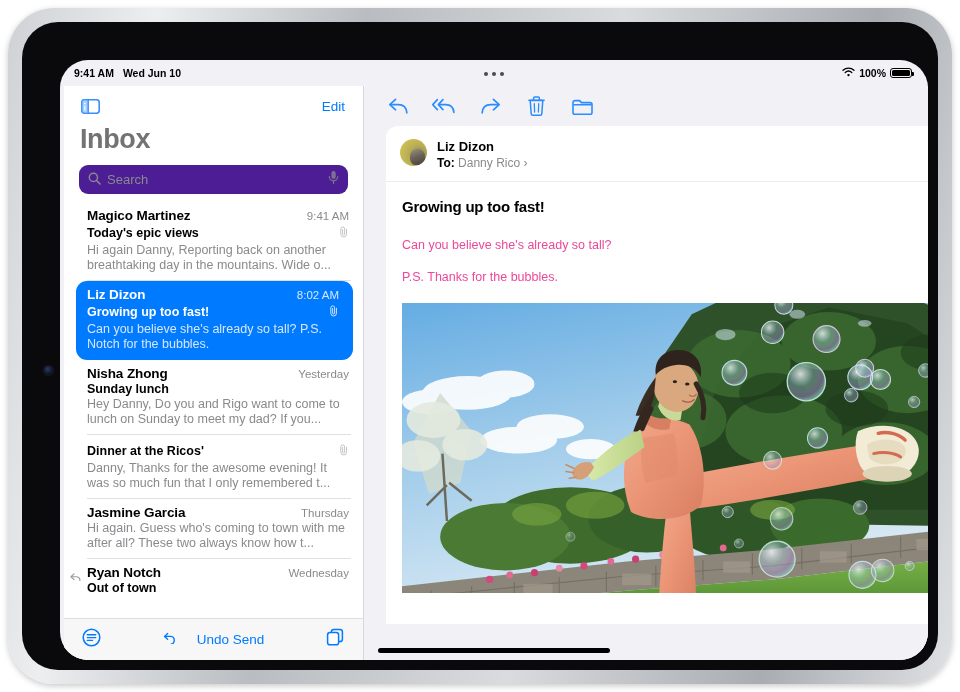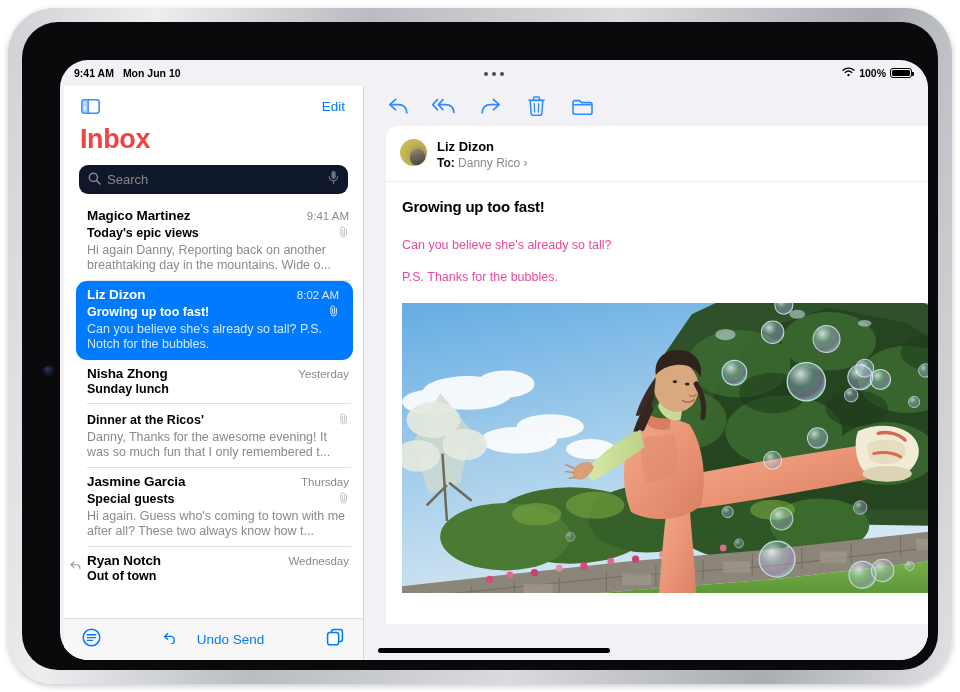--- a/index.html
+++ b/index.html
@@ -73,26 +73,26 @@
   }
   .sb-topbar {
     height: 40px; display: flex; align-items: center; justify-content: space-between;
     padding: 0 18px 0 14px; flex: none;
   }
   .sidebar-toggle { width: 24px; height: 24px; display: flex; align-items: center; justify-content: center; cursor: pointer; }
   .edit-btn { color: #007aff; font-size: 13.5px; cursor: pointer; }
 
   .inbox-title {
     font-size: 27px; font-weight: bold; letter-spacing: -0.4px;
-    color: #ef4444; padding: 0 16px; margin-top: -2px; flex: none;
+    color: #737373; padding: 0 16px; margin-top: -2px; flex: none;
   }
 
   .search-wrap { padding: 10px 15px 8px 15px; flex: none; }
   .search-box {
-    height: 29px; background: #0f172a; border-radius: 9px;
+    height: 29px; background: #4c1d95; border-radius: 9px;
     display: flex; align-items: center; gap: 6px; padding: 0 9px;
   }
   .search-box .stext { flex: 1; font-size: 13px; color: #8a8a8e; }
   .mic-ico { opacity: .78; }
 
   .maillist { flex: 1; overflow: hidden; padding: 0 0 0 0; position: relative; }
   .mail-row {
     position: relative; padding: 6px 14px 8px 23px; cursor: pointer;
   }
   .mail-row .divider {
@@ -177,21 +177,21 @@
 
 <div id="root">
   <div class="ipad-outer">
     <div class="ipad-bezel">
       <div class="front-camera"></div>
       <div class="ipad-screen">
 
         <div class="statusbar">
           <div class="sb-left">
             <span>9:41 AM</span>
-            <span>Mon Jun 10</span>
+            <span>Wed Jun 10</span>
           </div>
           <div class="sb-right">
             <span class="wifi-ico">
               <svg width="13" height="10" viewBox="0 0 13 10">
                 <path d="M1 3.3a8.2 8.2 0 0 1 11 0" fill="none" stroke="#000" stroke-width="1.3" stroke-linecap="round"></path>
                 <path d="M3.2 5.5a5 5 0 0 1 6.6 0" fill="none" stroke="#000" stroke-width="1.3" stroke-linecap="round"></path>
                 <circle cx="6.5" cy="8.1" r="1.2" fill="#000"></circle>
               </svg>
             </span>
             <span class="batt-pct">100%</span>
@@ -272,42 +272,37 @@
                   <div class="preview">Can you believe she's already so tall? P.S. Notch for the bubbles.</div>
                 </div>
                 <div class="mail-row">
                   <div class="row-line1">
                     <span class="sender">Nisha Zhong</span>
                     <span class="when">Yesterday</span>
                   </div>
                   <div class="row-line2">
                     <span class="subject">Sunday lunch</span>
                   </div>
+                  <div class="preview">Hey Danny, Do you and Rigo want to come to lunch on Sunday to meet my dad? If you...</div>
                   <span class="divider"></span>
                 </div>
                 <div class="mail-row">
                   <div class="row-line2">
                     <span class="subject">Dinner at the Ricos'</span>
                     <span class="clip"><svg width="10" height="12" viewBox="0 0 11 13">
                         <path d="M8.2 3.4v5.5a3.1 3.1 0 0 1-6.2 0V3a2.1 2.1 0 0 1 4.2 0v5.7a1.1 1.1 0 0 1-2.2 0V3.6" fill="none" stroke="#c3c3c8" stroke-width="1.1" stroke-linecap="round"></path>
                       </svg></span>
                   </div>
                   <div class="preview">Danny, Thanks for the awesome evening! It was so much fun that I only remembered t...</div>
                   <span class="divider"></span>
                 </div>
                 <div class="mail-row">
                   <div class="row-line1">
                     <span class="sender">Jasmine Garcia</span>
                     <span class="when">Thursday</span>
-                  </div>
-                  <div class="row-line2">
-                    <span class="subject">Special guests</span>
-                    <span class="clip"><svg width="10" height="12" viewBox="0 0 11 13">
-                        <path d="M8.2 3.4v5.5a3.1 3.1 0 0 1-6.2 0V3a2.1 2.1 0 0 1 4.2 0v5.7a1.1 1.1 0 0 1-2.2 0V3.6" fill="none" stroke="#c3c3c8" stroke-width="1.1" stroke-linecap="round"></path>
-                      </svg></span>
                   </div>
                   <div class="preview">Hi again. Guess who's coming to town with me after all? These two always know how t...</div>
                   <span class="divider"></span>
                 </div>
                 <div class="mail-row">
                   <span class="replied-ico"><svg width="11" height="9" viewBox="0 0 12 10">
                       <path d="M4.4 1 1 4.2l3.4 3.2" fill="none" stroke="#9a9aa0" stroke-width="1.3" stroke-linecap="round" stroke-linejoin="round"></path>
                       <path d="M1.6 4.2h5.2c2.6 0 4 1.6 4.2 4" fill="none" stroke="#9a9aa0" stroke-width="1.3" stroke-linecap="round"></path>
                     </svg></span>
                   <div class="row-line1">

